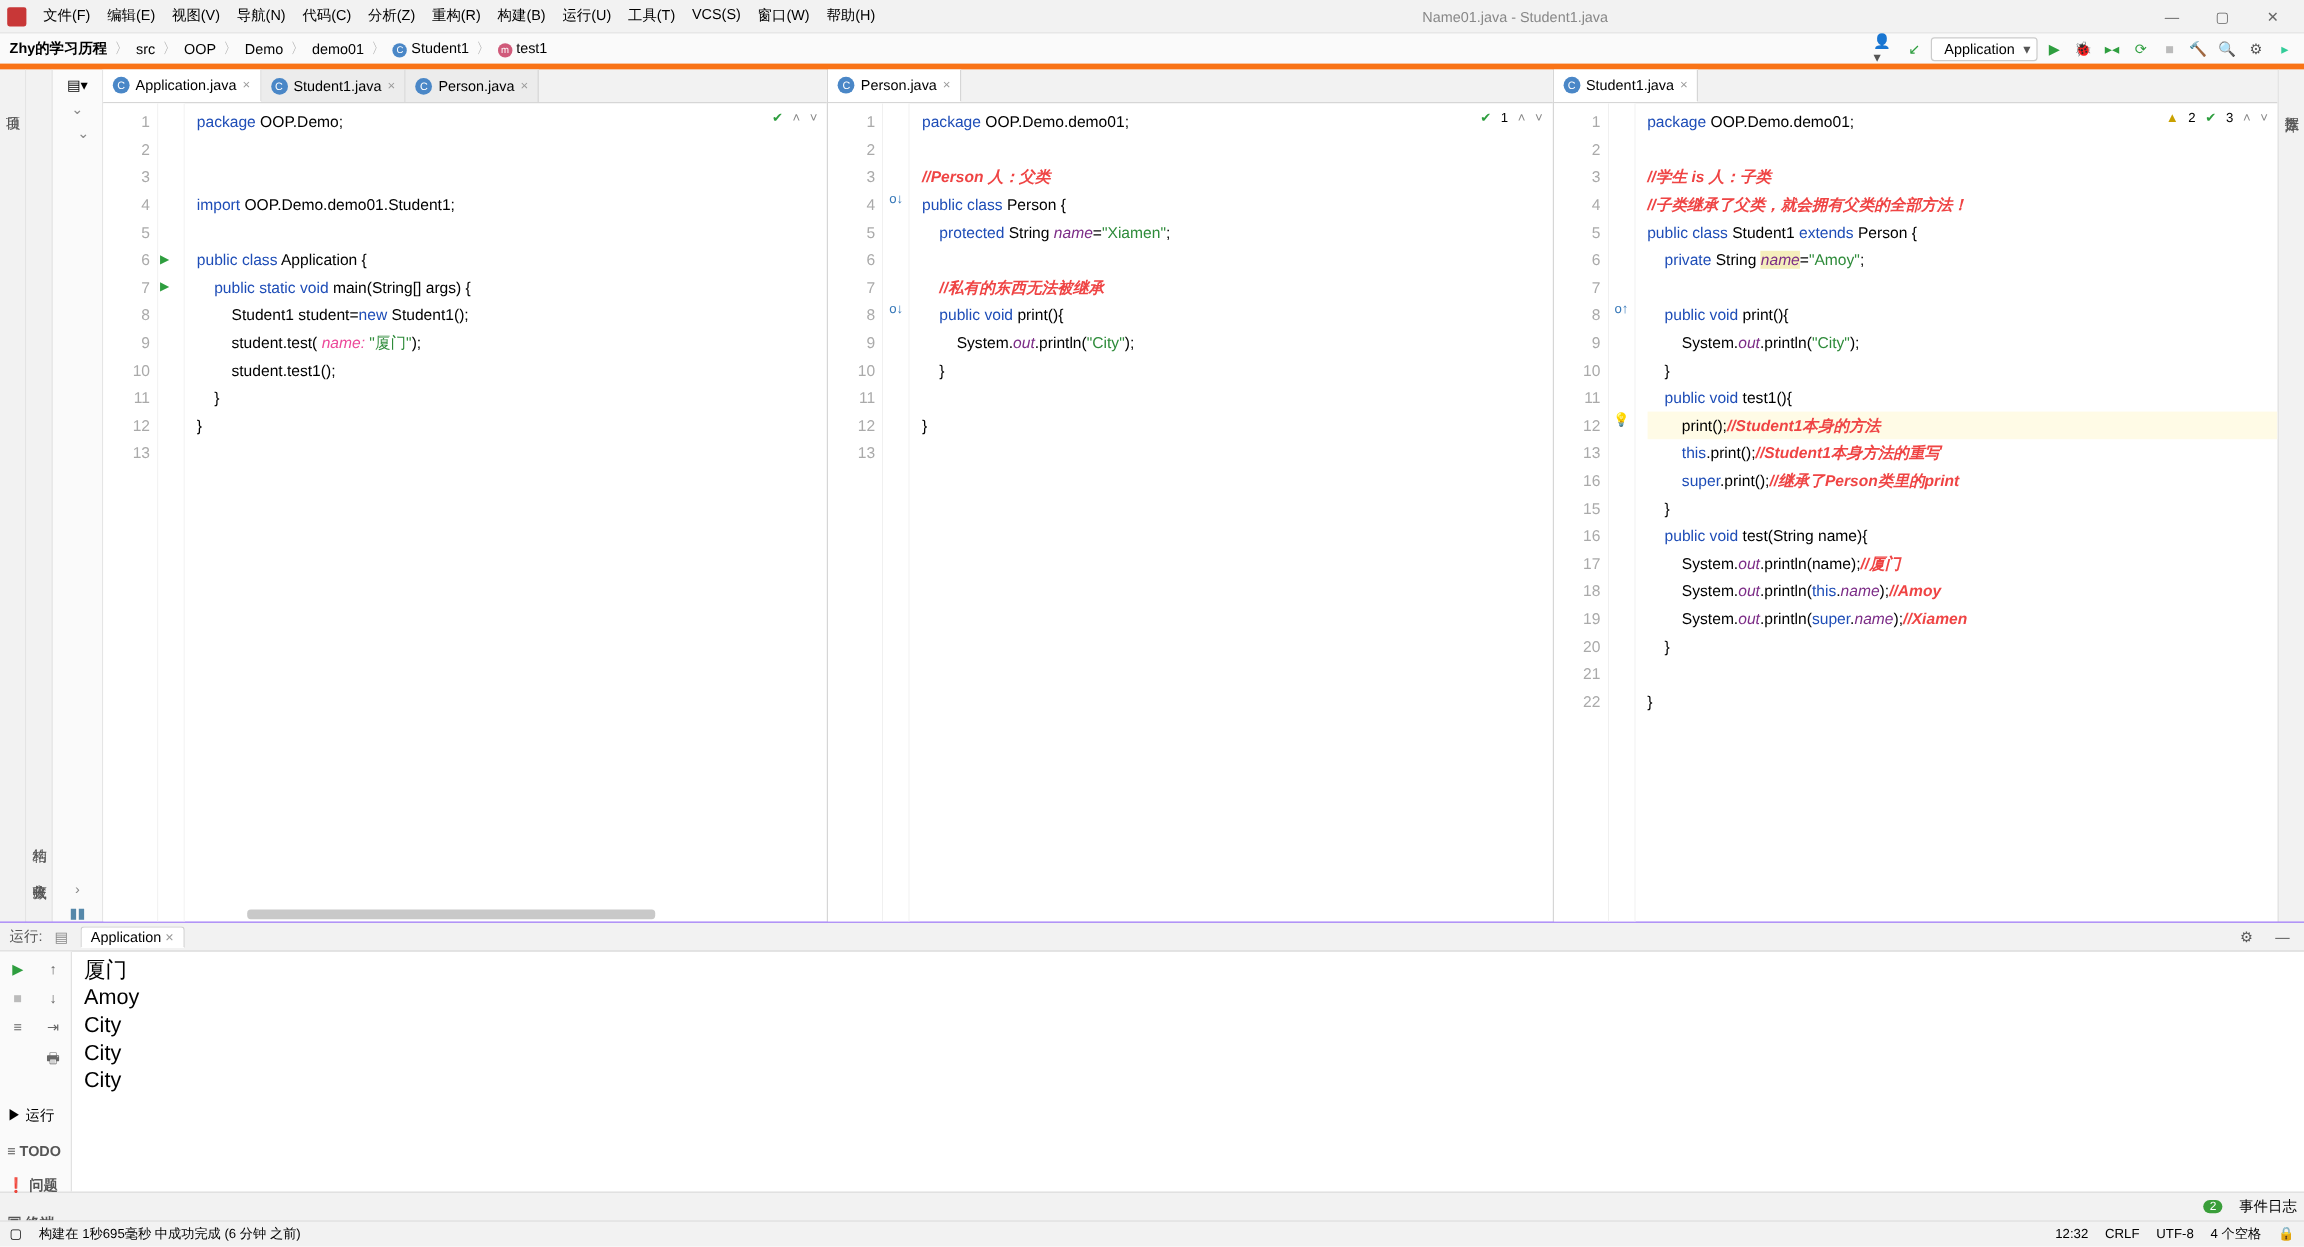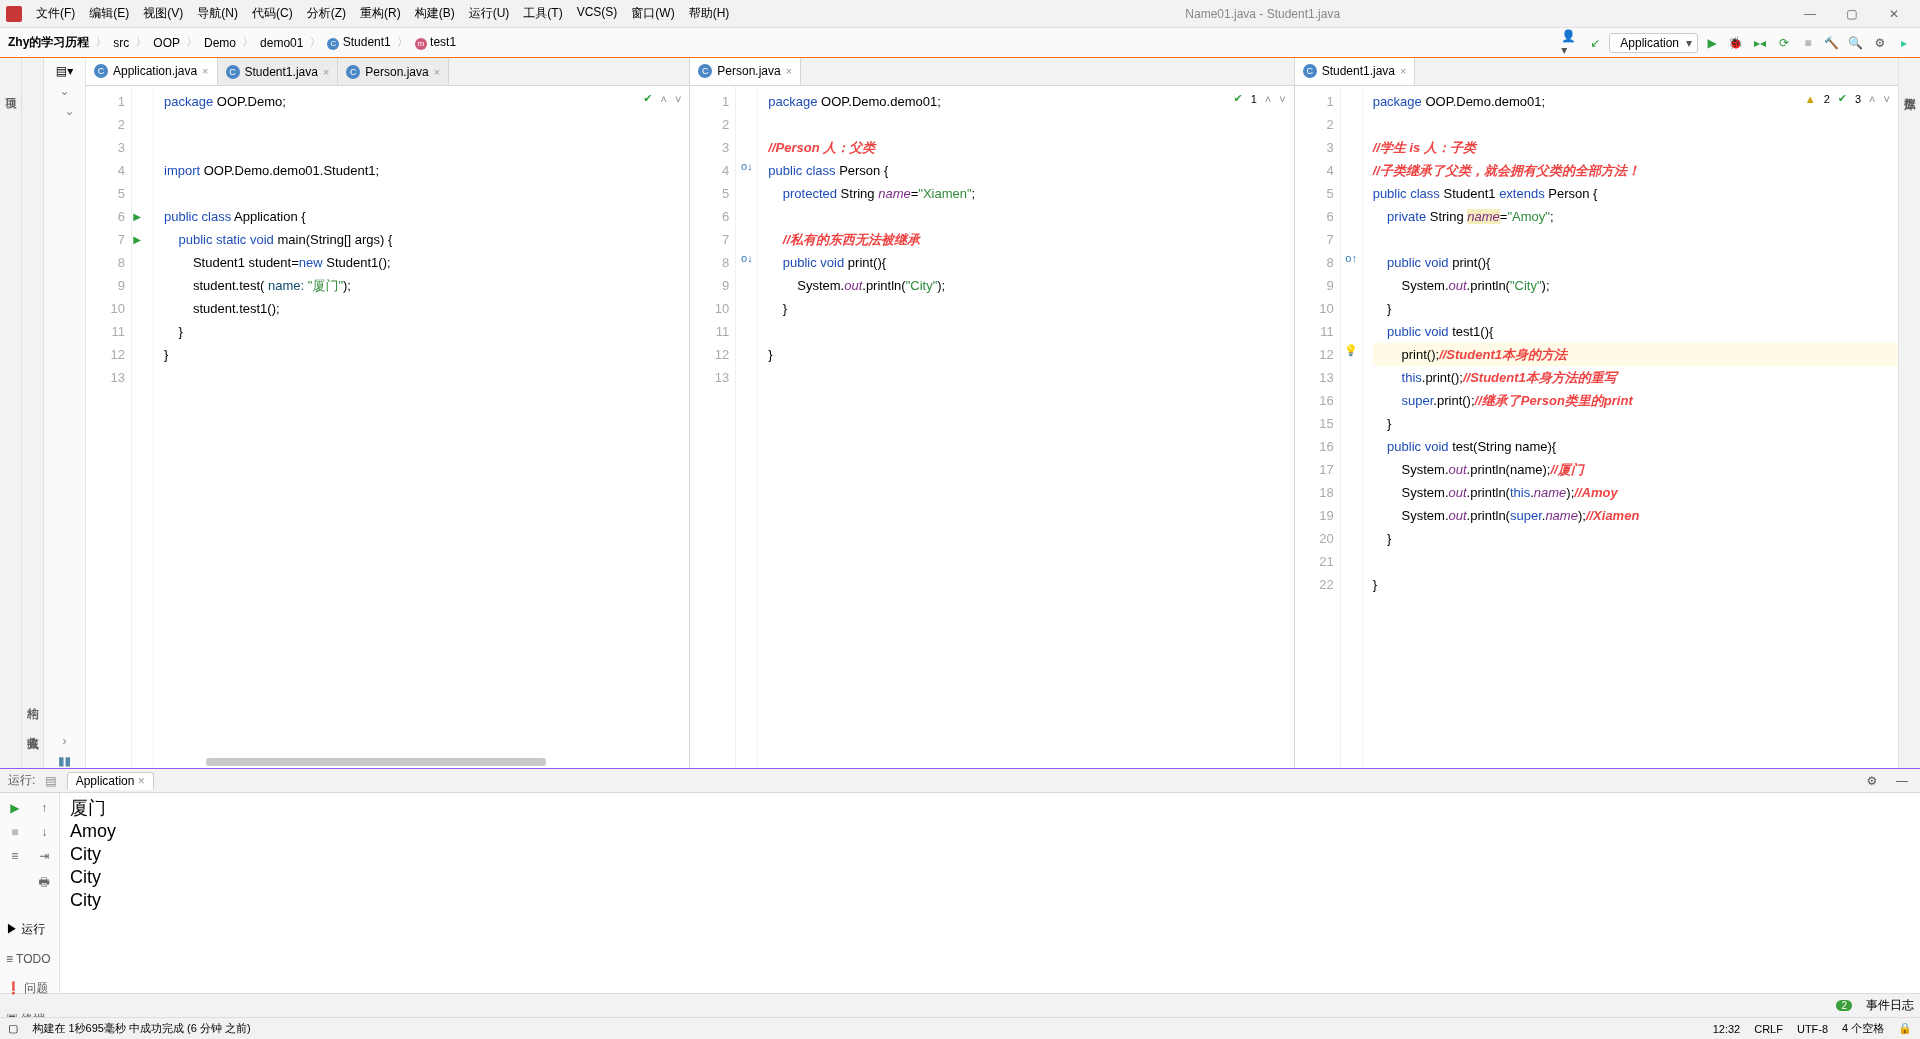--- a/index.html
+++ b/index.html
@@ -5,21 +5,21 @@
   * { margin:0; padding:0; box-sizing:border-box; font-family:"Segoe UI","Microsoft YaHei",sans-serif; }
   body { background:#fff; font-size:12px; color:#000; width:1920px; height:1039px; overflow:hidden; display:flex; flex-direction:column; }
   
   .menubar { height:28px; background:#f2f2f2; display:flex; align-items:center; padding:0 6px; gap:2px; border-bottom:1px solid #e0e0e0;}
   .menubar .logo { width:16px;height:16px;background:#c83737;border-radius:2px;margin-right:6px;}
   .menubar .mitem { padding:2px 6px; }
   .menubar .spacer { flex:1;}
   .menubar .wtitle { color:#888;}
   .winbtn { width:40px;text-align:center;color:#666;}
   
-  .navrow { height:30px;background:#fafafa;border-bottom:1px solid #f97316;display:flex;align-items:center;padding:0 6px;gap:4px;}
+  .navrow { height:30px;background:#fafafa;border-bottom:5px solid #f97316;display:flex;align-items:center;padding:0 6px;gap:4px;}
   .crumb { display:flex;align-items:center;gap:4px;}
   .crumb span.sep{color:#aaa;}
   .crumb .item{padding:1px 2px;}
   .crumb .bold{font-weight:bold;}
   .navrow .spacer{flex:1;}
   .runcfg{border:1px solid #ccc;border-radius:3px;padding:2px 18px 2px 10px;background:#fff;position:relative;}
   .runcfg::after{content:"▾";position:absolute;right:5px;top:2px;color:#555;}
   .tbtn{width:20px;height:20px;display:flex;align-items:center;justify-content:center;color:#555;}
   .tbtn.green{color:#2e9e3f;}
   .tbtn.bug{color:#2e9e3f;}
@@ -43,21 +43,21 @@
   .gut{width:46px;text-align:right;color:#aaa;padding:4px 6px 0 0;background:#fff;border-right:1px solid #f0f0f0;user-select:none;}
   .gut .ln{height:23px;position:relative;}
   .gut .runicon::after{content:"▶";color:#2e9e3f;position:absolute;right:-16px;top:0;font-size:10px;}
   .gicons{width:22px;background:#fff;border-right:1px solid #f4f4f4;}
   .gicons .gi{height:23px;display:flex;align-items:center;justify-content:center;font-size:11px;}
   .code{flex:1;padding:4px 0 0 10px;white-space:pre;overflow:hidden;}
   .code .row{height:23px;}
   .hlrow{background:#fffbe6;}
   .kw{color:#1e4db7;}
   .str{color:#2e8b3a;}
-  .cm{color:#0c4a6e;}
+  .cm{color:#ec4899;font-style:italic;}
   .cmz{color:#ef4444;font-style:italic;font-weight:bold;}
   .fld{color:#7b2b86;font-style:italic;}
   .warn{background:#f5eebc;}
   .insp{position:absolute;top:6px;right:8px;display:flex;gap:8px;align-items:center;font-size:11px;}
   .insp .chk{color:#2e9e3f;}
   .insp .wtri{color:#c9a100;}
   .insp .arrows{color:#888;}
   .panehead{position:relative;}
   .bulb{color:#e0a400;}
   
@@ -66,21 +66,21 @@
   .twhdr .title{color:#555;}
   .twhdr .apptab{background:#fff;border:1px solid #ccc;border-bottom:1px solid #fff;padding:1px 8px;border-radius:3px 3px 0 0;}
   .twhdr .spacer{flex:1;}
   .twbody{flex:1;display:flex;}
   .twside{width:60px;background:#fafafa;border-right:1px solid #e2e2e2;display:flex;align-items:flex-start;}
   .twside .col{width:30px;display:flex;flex-direction:column;align-items:center;gap:10px;padding-top:8px;color:#666;}
   .twside .col .g{color:#2e9e3f;}
   .console{flex:1;font-family:"JetBrains Mono","Consolas",monospace;font-size:18px;line-height:23px;padding:4px 10px;}
   
   .tabsbar{height:24px;background:#f2f2f2;border-top:1px solid #ddd;display:flex;align-items:center;padding:0 6px;gap:14px;}
-  .tabsbar .t{display:flex;align-items:center;gap:4px;color:#555;}
+  .tabsbar .t{display:flex;align-items:center;gap:4px;color:#555;font-weight:bold;}
   .tabsbar .t.active{color:#000;font-weight:500;}
   .tabsbar .spacer{flex:1;}
   .eventcount{background:#3a9e3a;color:#fff;border-radius:8px;padding:0 5px;font-size:10px;}
   .status{height:22px;background:#f2f2f2;border-top:1px solid #ddd;display:flex;align-items:center;padding:0 8px;gap:14px;font-size:11px;}
   .status .spacer{flex:1;}
   
   .structrail{width:22px;background:#f2f2f2;border-right:1px solid #e0e0e0;display:flex;flex-direction:column;align-items:center;justify-content:flex-end;padding-bottom:40px;gap:30px;}
   .structrail .vlabel{writing-mode:vertical-rl;color:#555;}
   .scrollthumb{height:8px;background:#c9c9c9;border-radius:3px;position:absolute;bottom:2px;left:120px;width:340px;}
   .paneholder{position:relative;flex:1;display:flex;flex-direction:column;min-height:0;}

